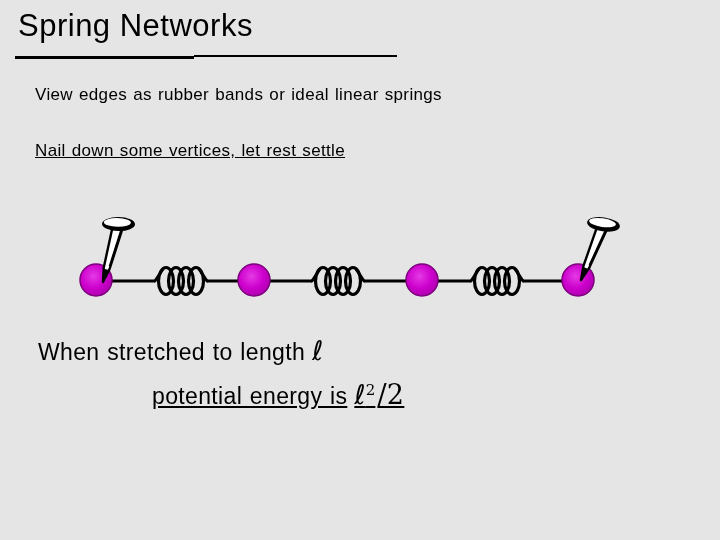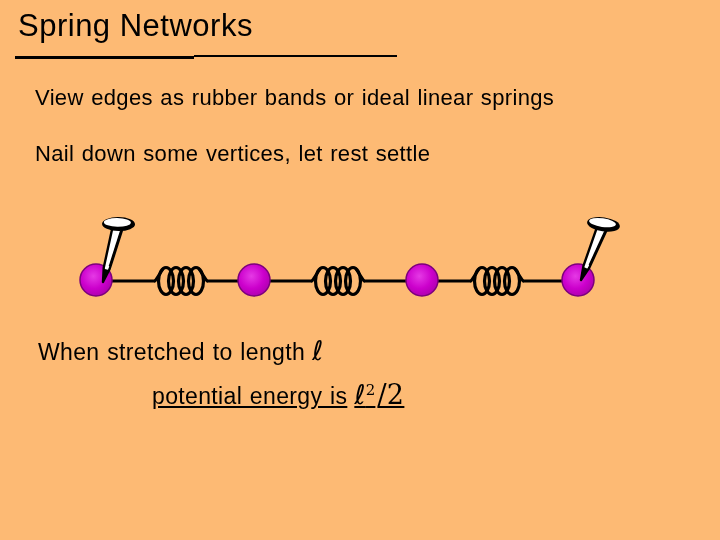--- a/index.html
+++ b/index.html
@@ -1,38 +1,38 @@
 <!DOCTYPE html>
 <html><head>
 <meta charset="utf-8">
 <style>
   html,body{margin:0;padding:0;background:#fff;}
   .slide{
     position:relative;
     width:720px;height:540px;
-    background:#fdba74;
+    background:#e5e5e5;
     overflow:hidden;
     font-family:"Liberation Sans", sans-serif;
     color:#000;
   }
   .title{
     position:absolute;left:18px;top:8px;
     font-size:31px;font-weight:400;letter-spacing:0.5px;
     white-space:nowrap;
   }
   .underline{position:absolute;background:#000;}
   .underline.seg1{left:15px;top:56px;width:179px;height:3px;}
   .underline.seg2{left:194px;top:55px;width:203px;height:2px;}
   .bullet{
     position:absolute;left:35px;
-    font-size:22px;letter-spacing:0.35px;word-spacing:1px;
+    font-size:17px;letter-spacing:0.35px;word-spacing:1px;
     white-space:nowrap;
   }
   .bullet.b1{top:85px;}
-  .bullet.b2{top:141px;}
+  .bullet.b2{top:141px;text-decoration:underline;}
   .diagram-svg{position:absolute;left:0;top:0;width:720px;height:540px;pointer-events:none;}
   .caption{
     position:absolute;
     font-size:23px;letter-spacing:0.35px;word-spacing:1px;
     white-space:nowrap;
     text-align:right;
   }
   .caption.when{left:38px;top:335px;}
   .caption.energy{left:152px;top:379px;text-decoration:underline;}
   .math{

